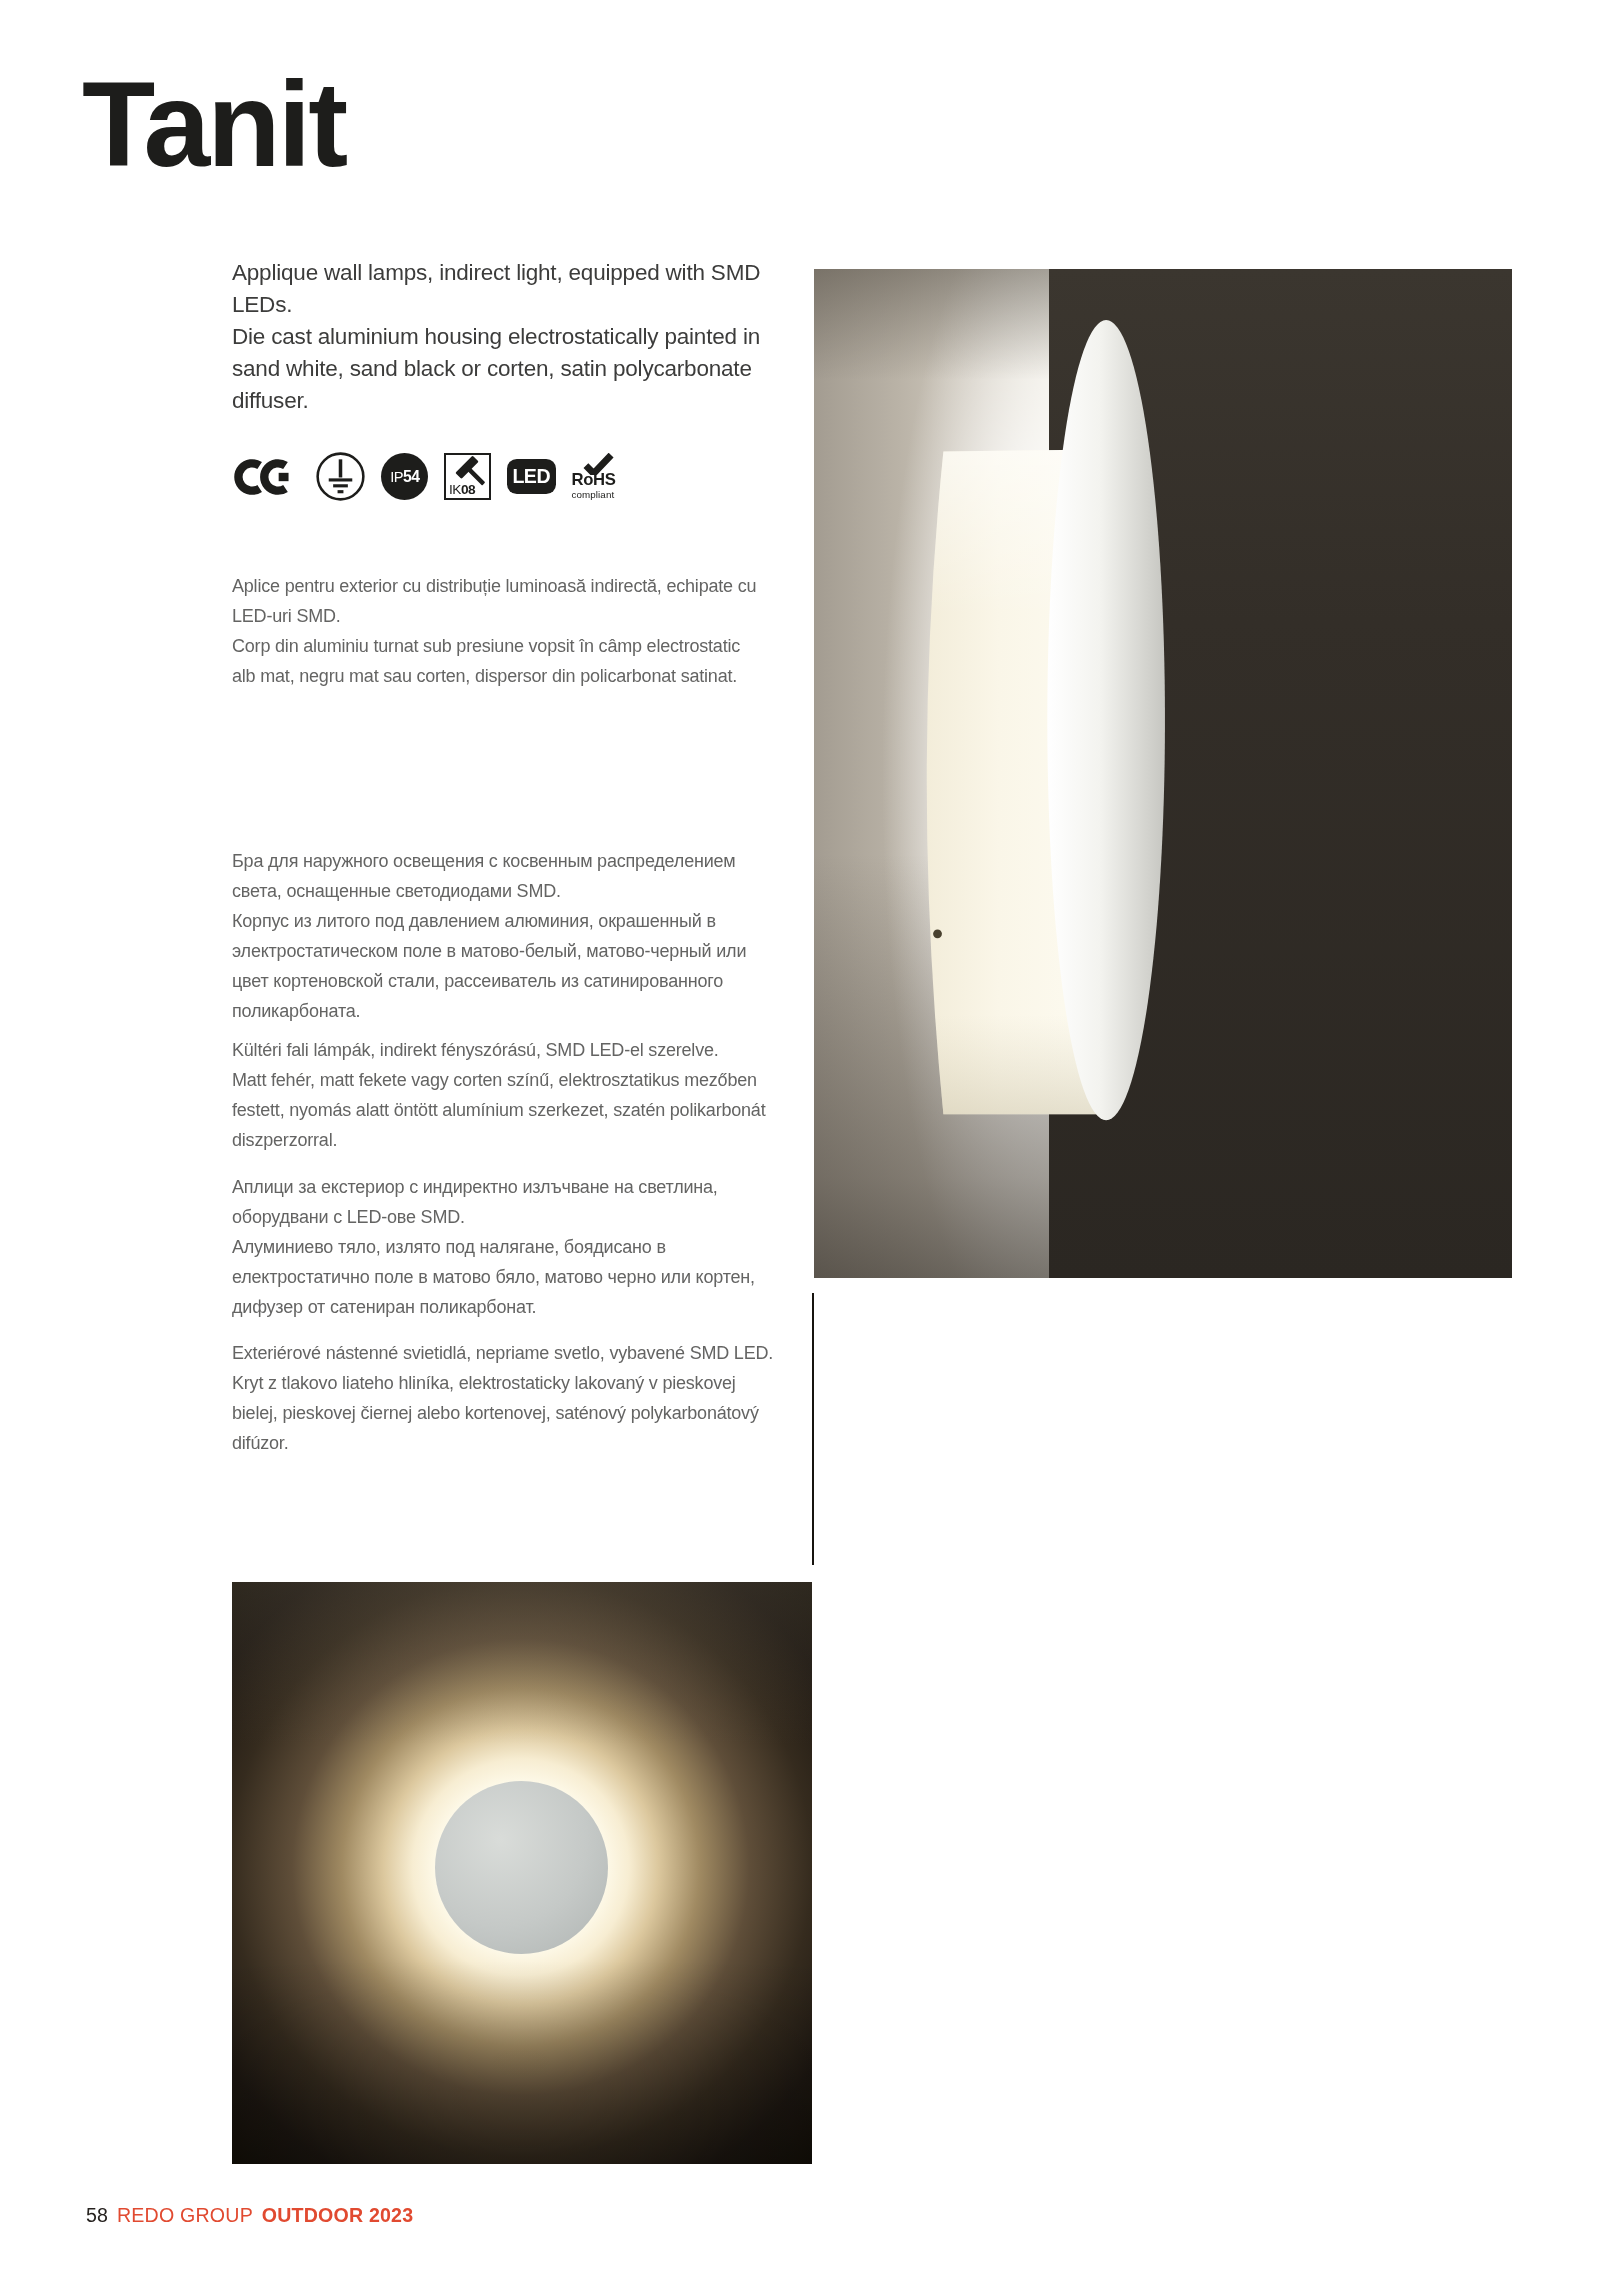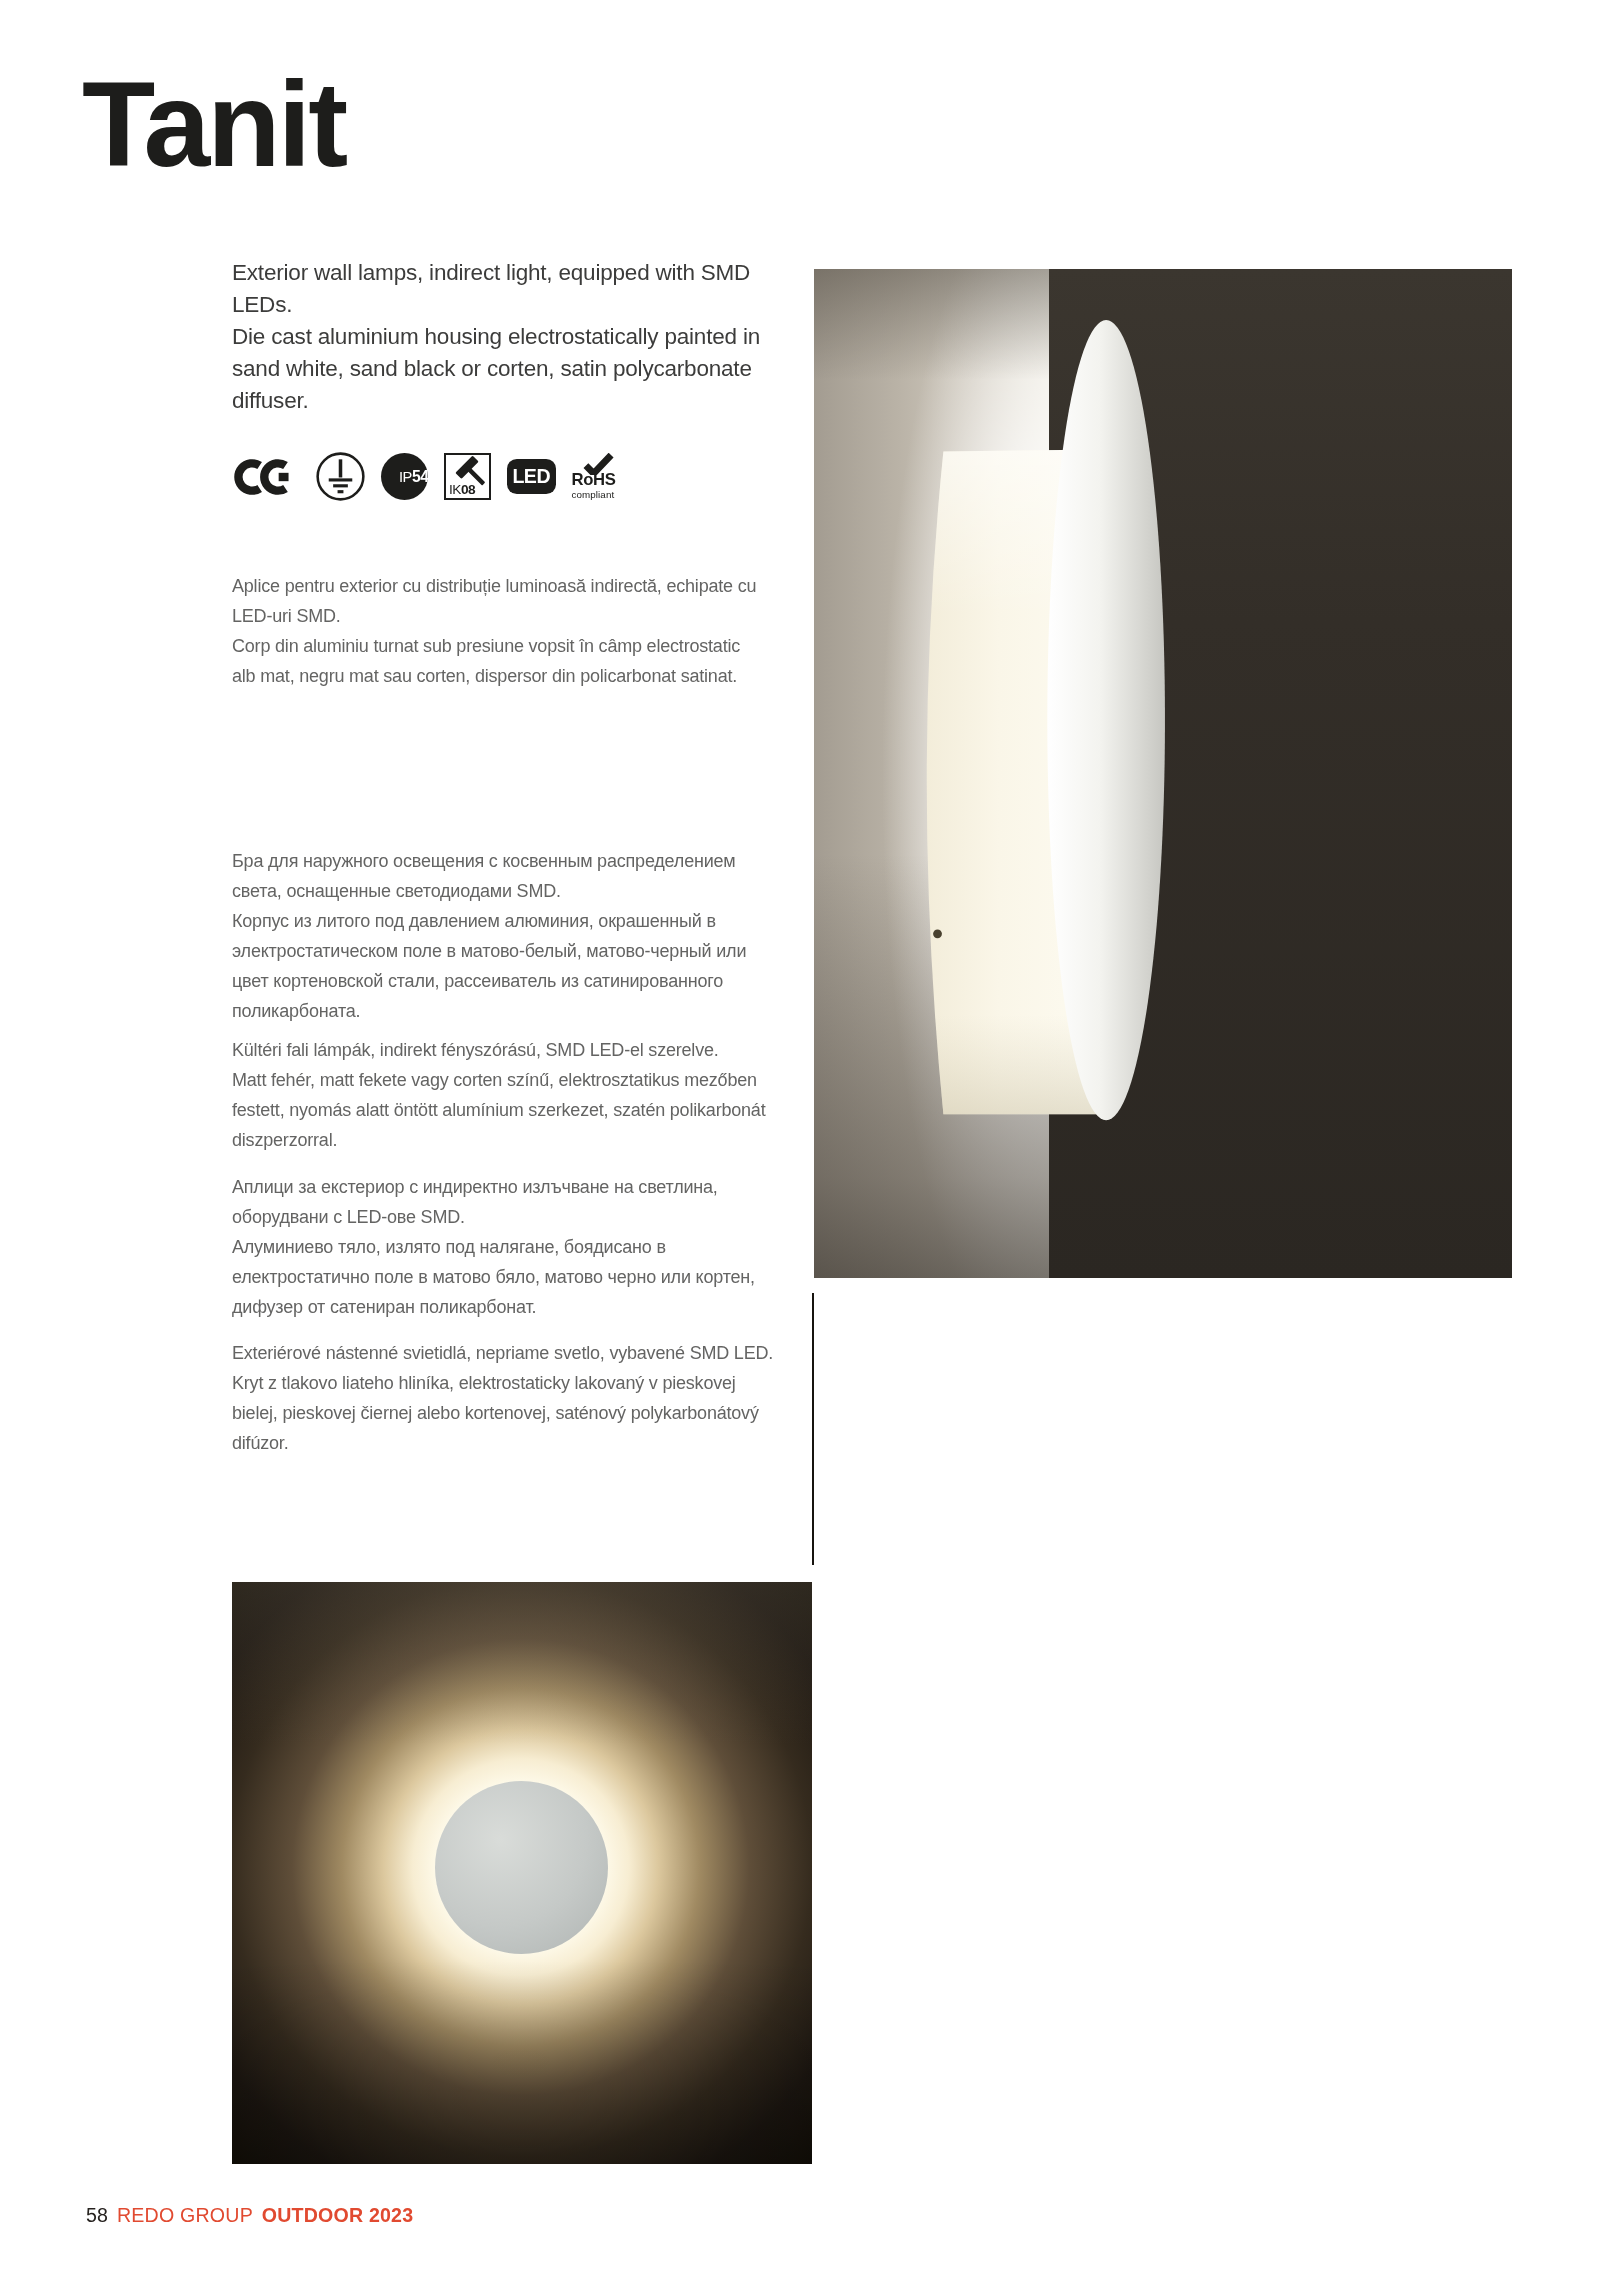--- a/index.html
+++ b/index.html
@@ -19,21 +19,21 @@
     font-size:22.5px; line-height:32px; letter-spacing:-0.2px;
     color:#3c3c3b; white-space:pre-line;
   }
   .cert-row {
     position:absolute; left:234px; top:449px; height:55px;
     display:flex; align-items:center; gap:15.7px;
   }
   .cert-row svg { display:block; }
   .badge-ip {
     width:47px; height:47px; border-radius:50%; background:#1d1d1b;
-    color:#ffffff; display:flex; align-items:center; justify-content:flex-end;
+    color:#ffffff; display:flex; align-items:center; justify-content:center;
     letter-spacing:-0.5px;
   }
   .badge-ip .thin { font-weight:400; font-size:14.7px; }
   .badge-ip .bold { font-weight:700; font-size:15.7px; }
   .badge-ik {
     position:relative; width:47px; height:47px; background:#ffffff;
     border:2.5px solid #1d1d1b;
   }
   .badge-ik .ik-label {
     position:absolute; left:2.9px; bottom:1px; font-size:13.7px; color:#1d1d1b;
@@ -108,21 +108,21 @@
   .footer .brand { color:#e14a30; font-weight:400; }
   .footer .catalog { color:#e14a30; font-weight:700; }
 </style>
 </head>
 <body>
 
 <div class="page">
 
   <div class="title">Tanit</div>
 
-  <div class="intro">Exterior wall lamps, indirect light, equipped with SMD
+  <div class="intro">Applique wall lamps, indirect light, equipped with SMD
 LEDs.
 Die cast aluminium housing electrostatically painted in
 sand white, sand black or corten, satin polycarbonate
 diffuser.</div>
 
   <div class="cert-row">
     <span aria-label="CE">
       <svg width="65" height="38" viewBox="0 0 84 50">
         <path d="M33 10 A18 18 0 1 0 33 40" fill="none" stroke="#1d1d1b" stroke-width="11"></path>
         <path d="M67 10 A18 18 0 1 0 67 40" fill="none" stroke="#1d1d1b" stroke-width="11"></path>

